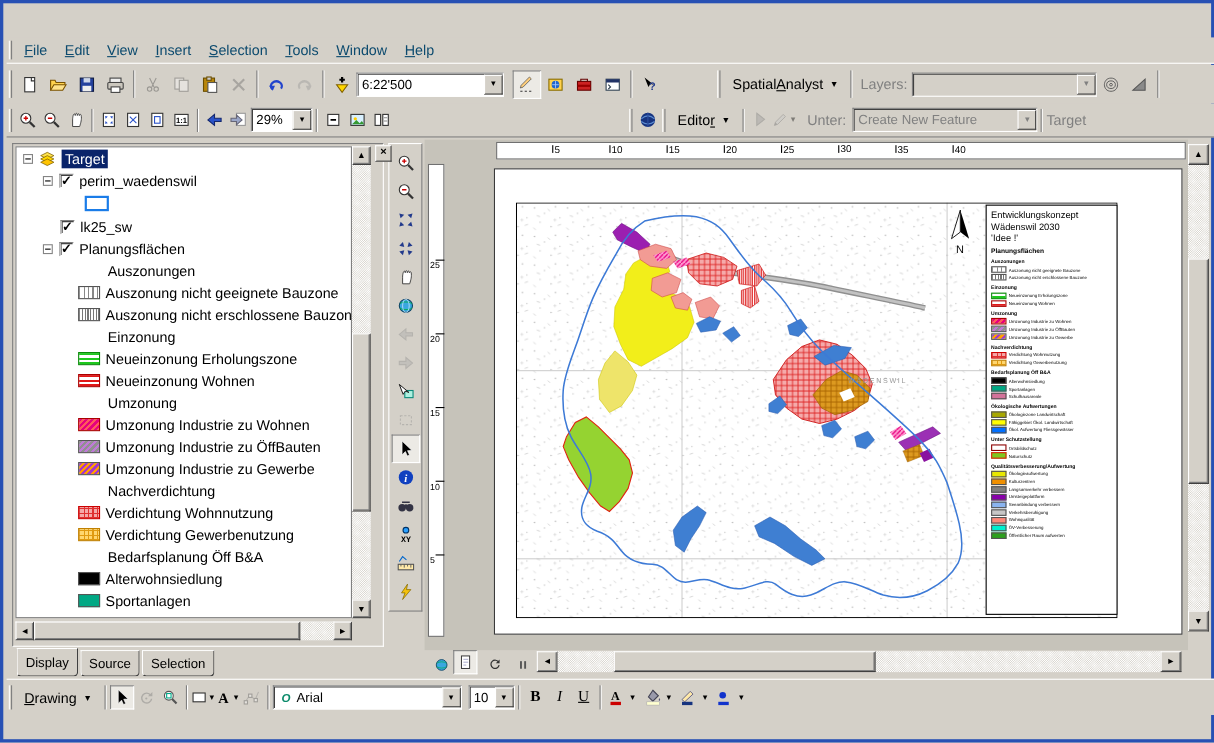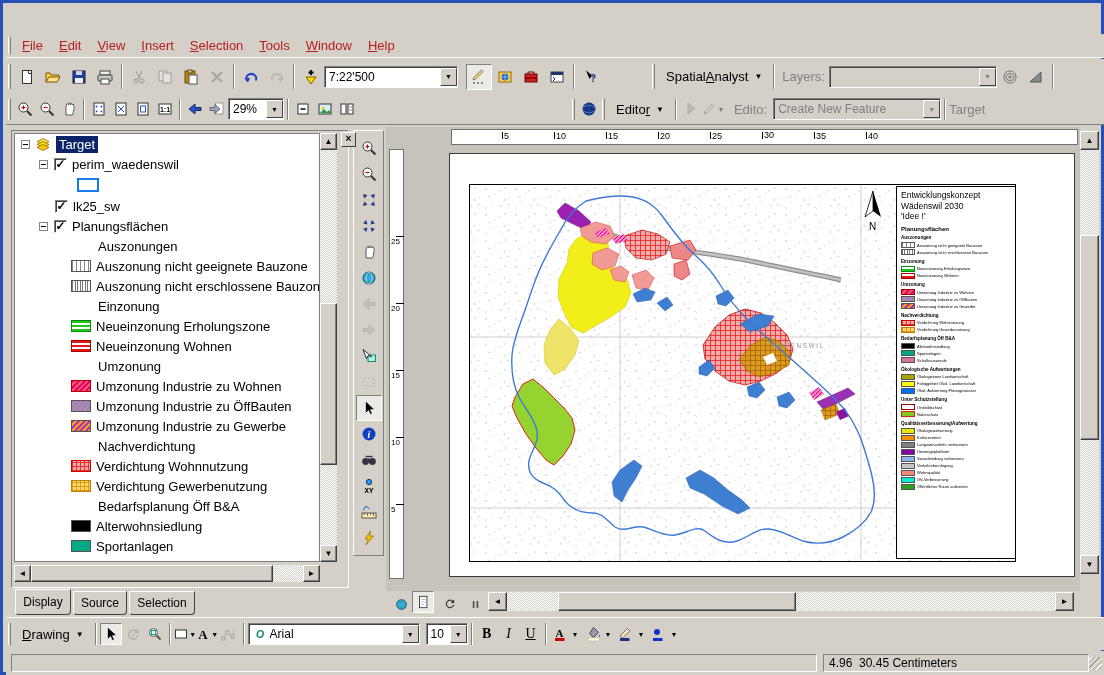--- a/index.html
+++ b/index.html
@@ -14,21 +14,21 @@
   #title-text{color:#fff;font-weight:bold;font-size:13px;margin-left:5px;letter-spacing:.2px;}
   .winbtn{width:21px;height:18px;background:#d4d0c8;border:1px solid;border-color:#fff #404040 #404040 #fff;
     box-shadow:inset -1px -1px 0 #808080;display:flex;align-items:center;justify-content:center;
     font-size:11px;font-weight:bold;color:#000;margin-left:2px;line-height:1;}
   .winbtns{margin-left:auto;display:flex;}
   
   .bar{left:3px;width:1098px;display:flex;align-items:center;background:#d4d0c8;}
   #menubar{top:31px;height:24px;border-bottom:1px solid #fff;}
   #row1{top:56px;height:35px;}
   #row2{top:91px;height:31px;border-bottom:1px solid #808080;}
-  .menu-item{padding:2px 8px;font-size:13px;color:#b91c1c;}
+  .menu-item{padding:2px 8px;font-size:13px;color:#0c4a6e;}
   .grip{width:3px;height:70%;border-left:1px solid #fff;border-right:1px solid #808080;margin:0 3px 0 2px;flex:none;}
   .sep{width:2px;height:70%;border-left:1px solid #808080;border-right:1px solid #fff;margin:0 3px;flex:none;}
   .tbtn{width:26px;height:26px;display:flex;align-items:center;justify-content:center;flex:none;}
   .tbtn.small{width:22px;height:22px;}
   .tbtn.pressed{border:1px solid;border-color:#808080 #fff #fff #808080;background:#eceae5;}
   .tbtn.disabled{opacity:.40;filter:grayscale(1);}
   .ic svg{display:block;}
   .combo{height:22px;background:#fff;border:1px solid;border-color:#808080 #fff #fff #808080;
     box-shadow:inset 1px 1px 0 #404040;display:flex;align-items:center;font-size:12px;
     padding-left:4px;flex:none;}
@@ -233,21 +233,21 @@
       <span class="sep"></span>
       <div class="tbtn">
         <span class="ic">
           <svg viewBox="0 0 16 16" width="16" height="16">
             <path d="M8 1v5M5.5 3.5h5" stroke="#000" stroke-width="2"></path>
             <path d="M3 8h10l-5 7z" fill="#ffd700" stroke="#806000"></path>
           </svg>
         </span>
       </div>
       <div class="combo" style="width: 134px;">
-        <span>7:22'500</span>
+        <span>6:22'500</span>
         <span class="cbtn">▼</span>
       </div>
       <span style="width: 8px;"></span>
       <div class="tbtn pressed">
         <span class="ic">
           <svg viewBox="0 0 16 16" width="16" height="16">
             <path d="M2 11l2.5-.8L12 2.7 10.3 1 2.8 8.5z" fill="#ffce7a" stroke="#555" stroke-width=".7"></path>
             <path d="M2 14h12" stroke="#333" stroke-dasharray="2 2"></path>
           </svg>
         </span>
@@ -446,21 +446,21 @@
       </div>
       <div class="tbtn small disabled">
         <span class="ic">
           <svg viewBox="0 0 16 16" width="16" height="16">
             <path d="M3 13l1-3 7-7 2 2-7 7z" fill="#c9c9c9" stroke="#666" stroke-width=".7"></path>
             <path d="M3 13l2.8-.9-1.9-1.9z" fill="#765"></path>
           </svg>
         </span>
         <span style="font-size: 7px;">▼</span>
       </div>
-      <span class="graylbl" style="margin: 0px 6px 0px 10px;">Edito:</span>
+      <span class="graylbl" style="margin: 0px 6px 0px 10px;">Unter:</span>
       <div class="combo disabled" style="width: 168px;">
         <span>Create New Feature</span>
         <span class="cbtn">▼</span>
       </div>
       <span class="sep"></span>
       <span class="graylbl">Target</span>
     </div>
 
   <div class="abs" id="tocpanel"></div>
   <div class="abs" id="toclist">
@@ -1061,25 +1061,20 @@
         <span class="ic">
           <svg viewBox="0 0 16 16" width="16" height="16">
             <circle cx="6" cy="6" r="3" fill="#1133cc"></circle>
             <rect x="2" y="12" width="9.5" height="3" fill="#1133cc"></rect>
           </svg>
         </span>
       </div>
       <span style="font-size: 7px; margin: 0px 4px 0px 0px;">▼</span>
     </div>
 
-  <div class="abs" id="statusbar">
-    <div class="spanel" style="left:5px;width:806px;"></div>
-    <div class="spanel" style="left:817px;width:266px;">4.96  30.45 Centimeters</div>
-    <div id="grip-corner"></div>
-  </div>
 <div class="tbtn small" style="position: absolute; left: 387px; top: 590px;">
       <span class="ic">
         <svg viewBox="0 0 16 16" width="13" height="13">
           <circle cx="8" cy="8" r="6" fill="#3aa7e0" stroke="#114466"></circle>
           <path d="M2.5 6c3-2 8-2 11 0M2.5 10c3 2 8 2 11 0" stroke="#0a5" fill="none" stroke-width=".8"></path>
         </svg>
       </span>
     </div>
     <div class="tbtn small pressed" style="position: absolute; left: 409px; top: 588px;">
       <span class="ic">

